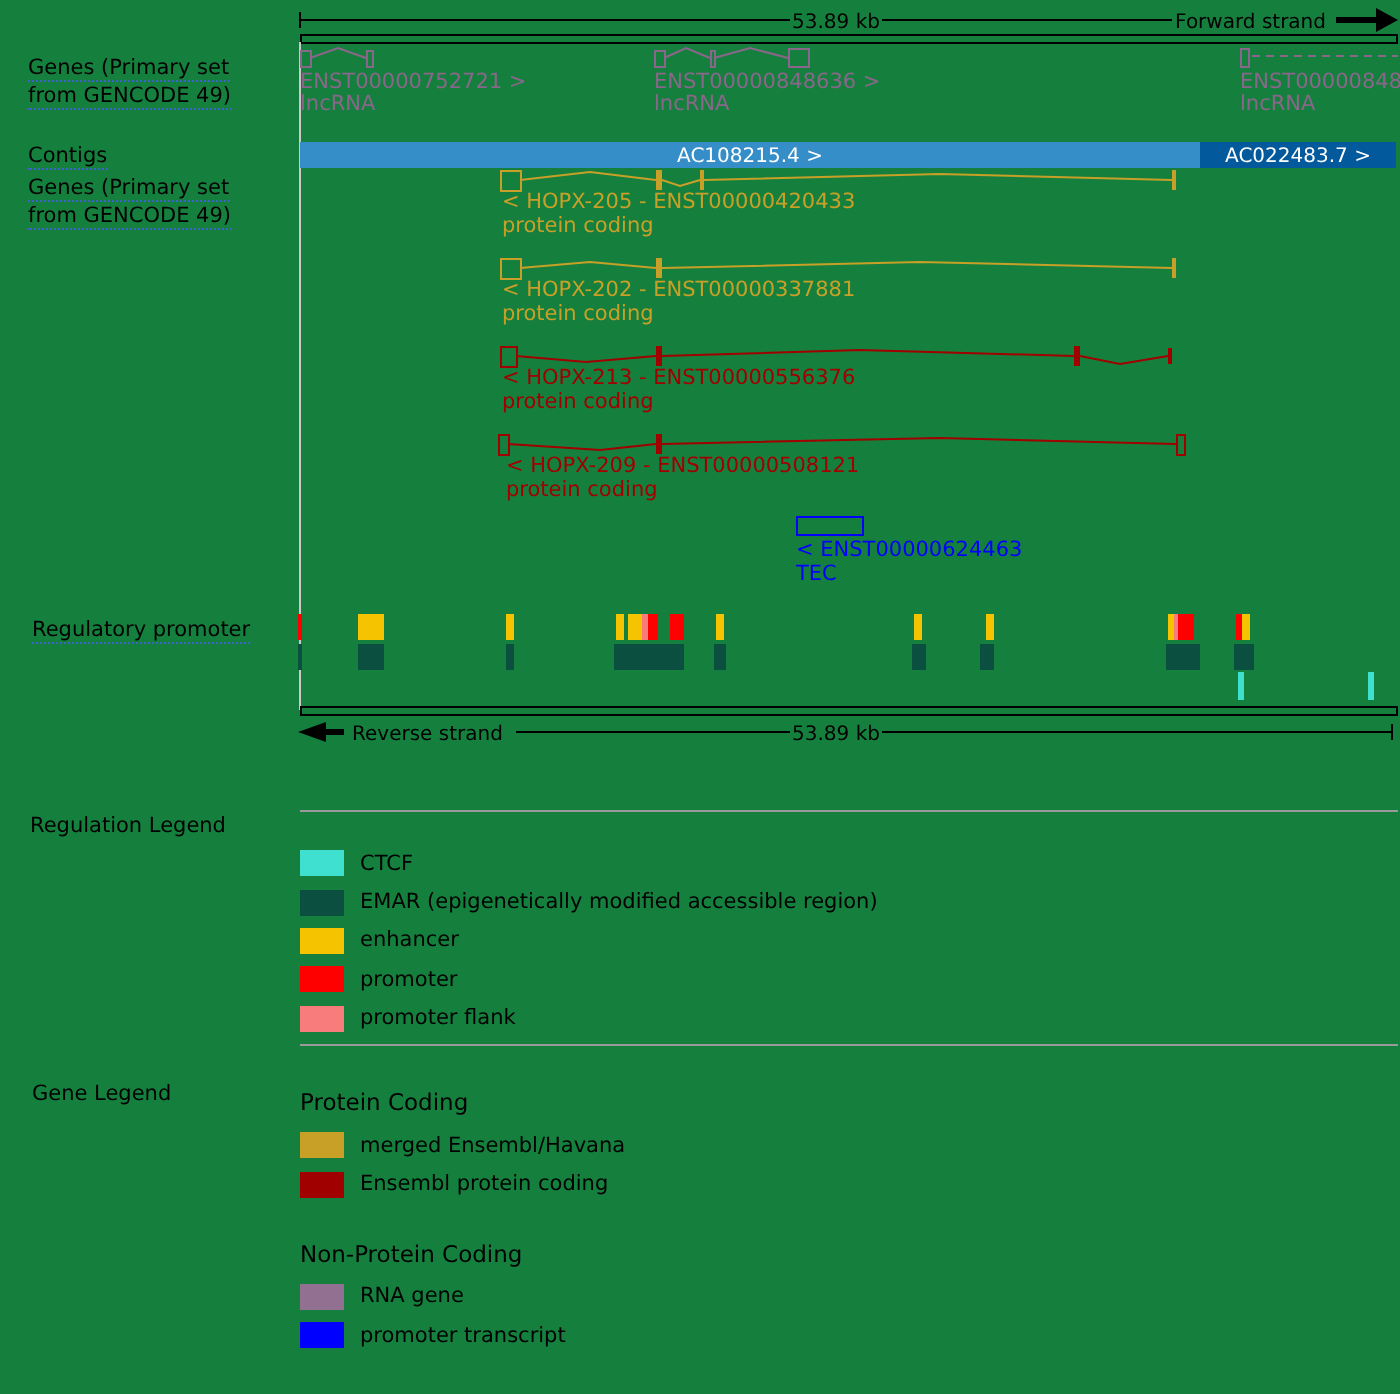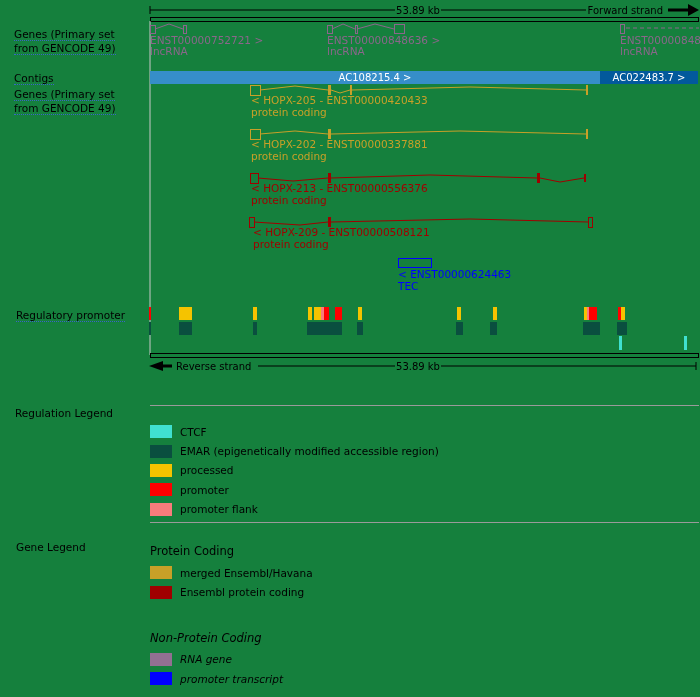--- a/index.html
+++ b/index.html
@@ -8,21 +8,21 @@
   .tlabel{position:absolute;left:14px;font-size:10.5px;line-height:14px;color:#000;}
   .tlabel .u{border-bottom:1px dotted #3a62c8;}
   .sep{position:absolute;left:150px;width:549px;height:1px;background:#9a9a9a;}
   svg{position:absolute;top:0;left:0;}
   svg text{font-family:"DejaVu Sans",sans-serif;}
   .legend{position:absolute;left:150px;}
   .legend-row{display:flex;align-items:center;height:19.4px;}
   .swatch{width:22px;height:13px;margin-right:8px;flex:none;}
   .legend-label{font-size:10.5px;white-space:nowrap;}
   .legend-heading{font-size:11.5px;line-height:14px;margin-bottom:5px;}
-  .lsection + .lsection{margin-top:29px;font-style:italic;}
+  .lsection + .lsection{margin-top:18px;}
 </style>
 </head>
 <body>
 
 <div class="page">
 
   <svg id="panel" width="700" height="380">
       <line x1="150" y1="10" x2="395" y2="10" stroke="#000000" stroke-width="1"></line>
       <line x1="150" y1="6" x2="150" y2="14" stroke="#000000" stroke-width="1"></line>
       <text x="418" y="14" fill="#000000" font-size="10" text-anchor="middle">53.89 kb</text>
@@ -141,21 +141,21 @@
       <div class="legend-row">
         <div class="swatch" style="background: rgb(64, 224, 208);"></div>
         <span class="legend-label">CTCF</span>
       </div>
       <div class="legend-row">
         <div class="swatch" style="background: rgb(10, 79, 63);"></div>
         <span class="legend-label">EMAR (epigenetically modified accessible region)</span>
       </div>
       <div class="legend-row">
         <div class="swatch" style="background: rgb(245, 195, 0);"></div>
-        <span class="legend-label">processed</span>
+        <span class="legend-label">enhancer</span>
       </div>
       <div class="legend-row">
         <div class="swatch" style="background: rgb(255, 0, 0);"></div>
         <span class="legend-label">promoter</span>
       </div>
       <div class="legend-row">
         <div class="swatch" style="background: rgb(248, 124, 124);"></div>
         <span class="legend-label">promoter flank</span>
       </div>
     </div>

